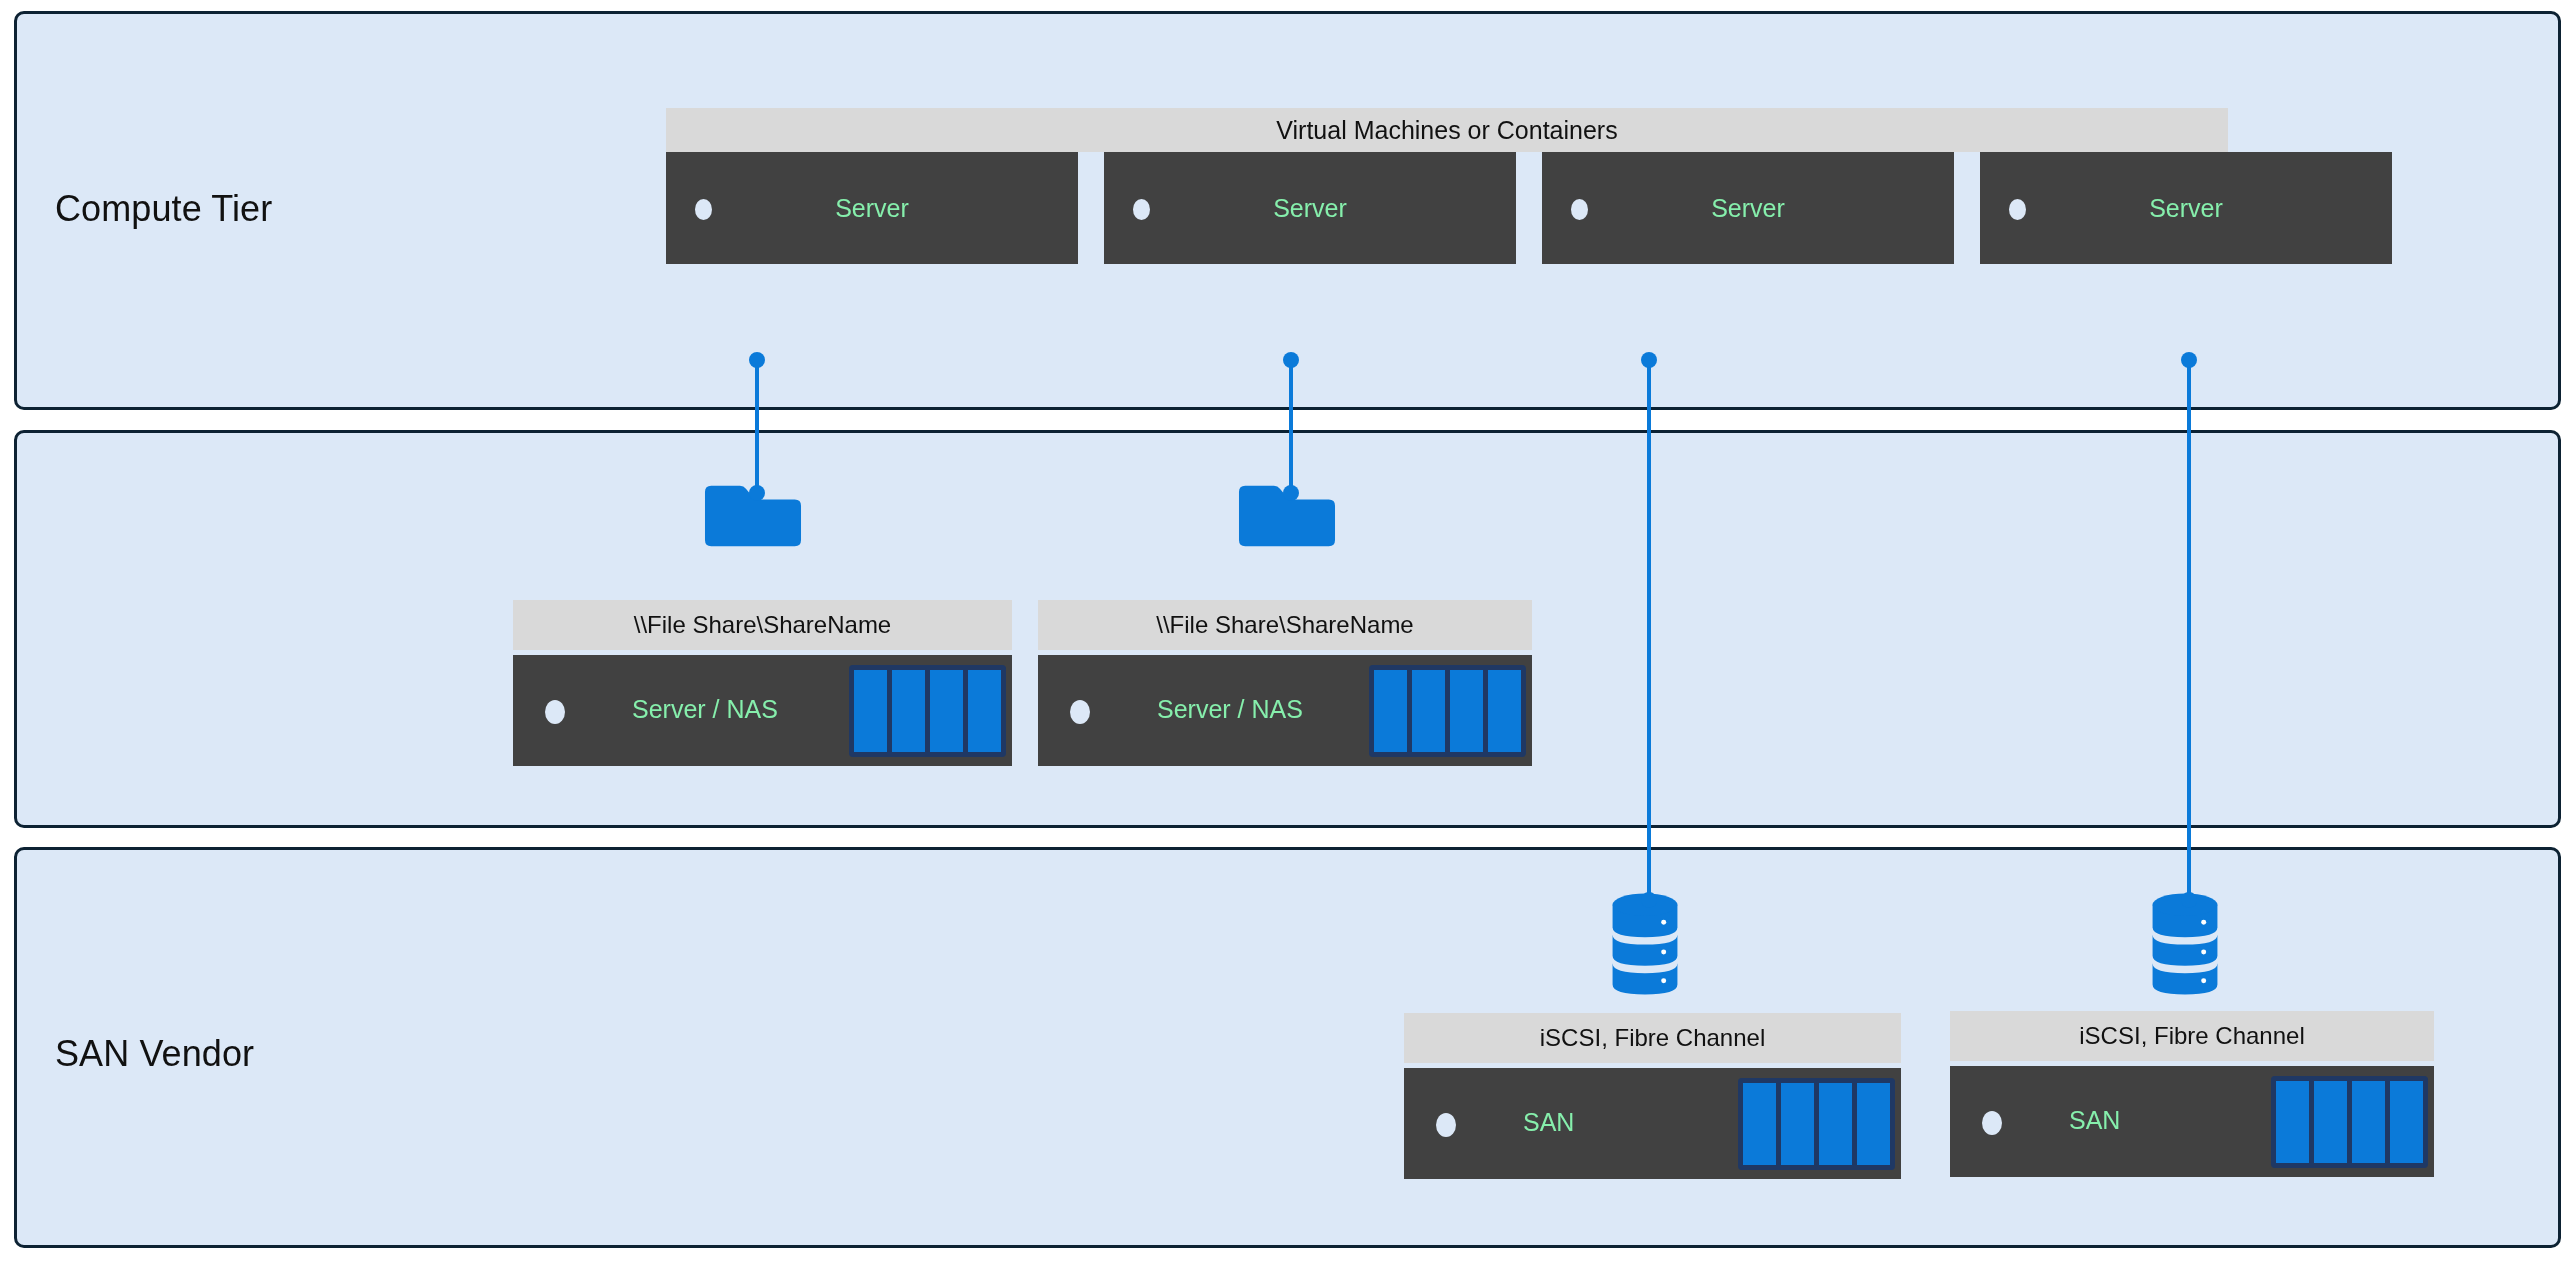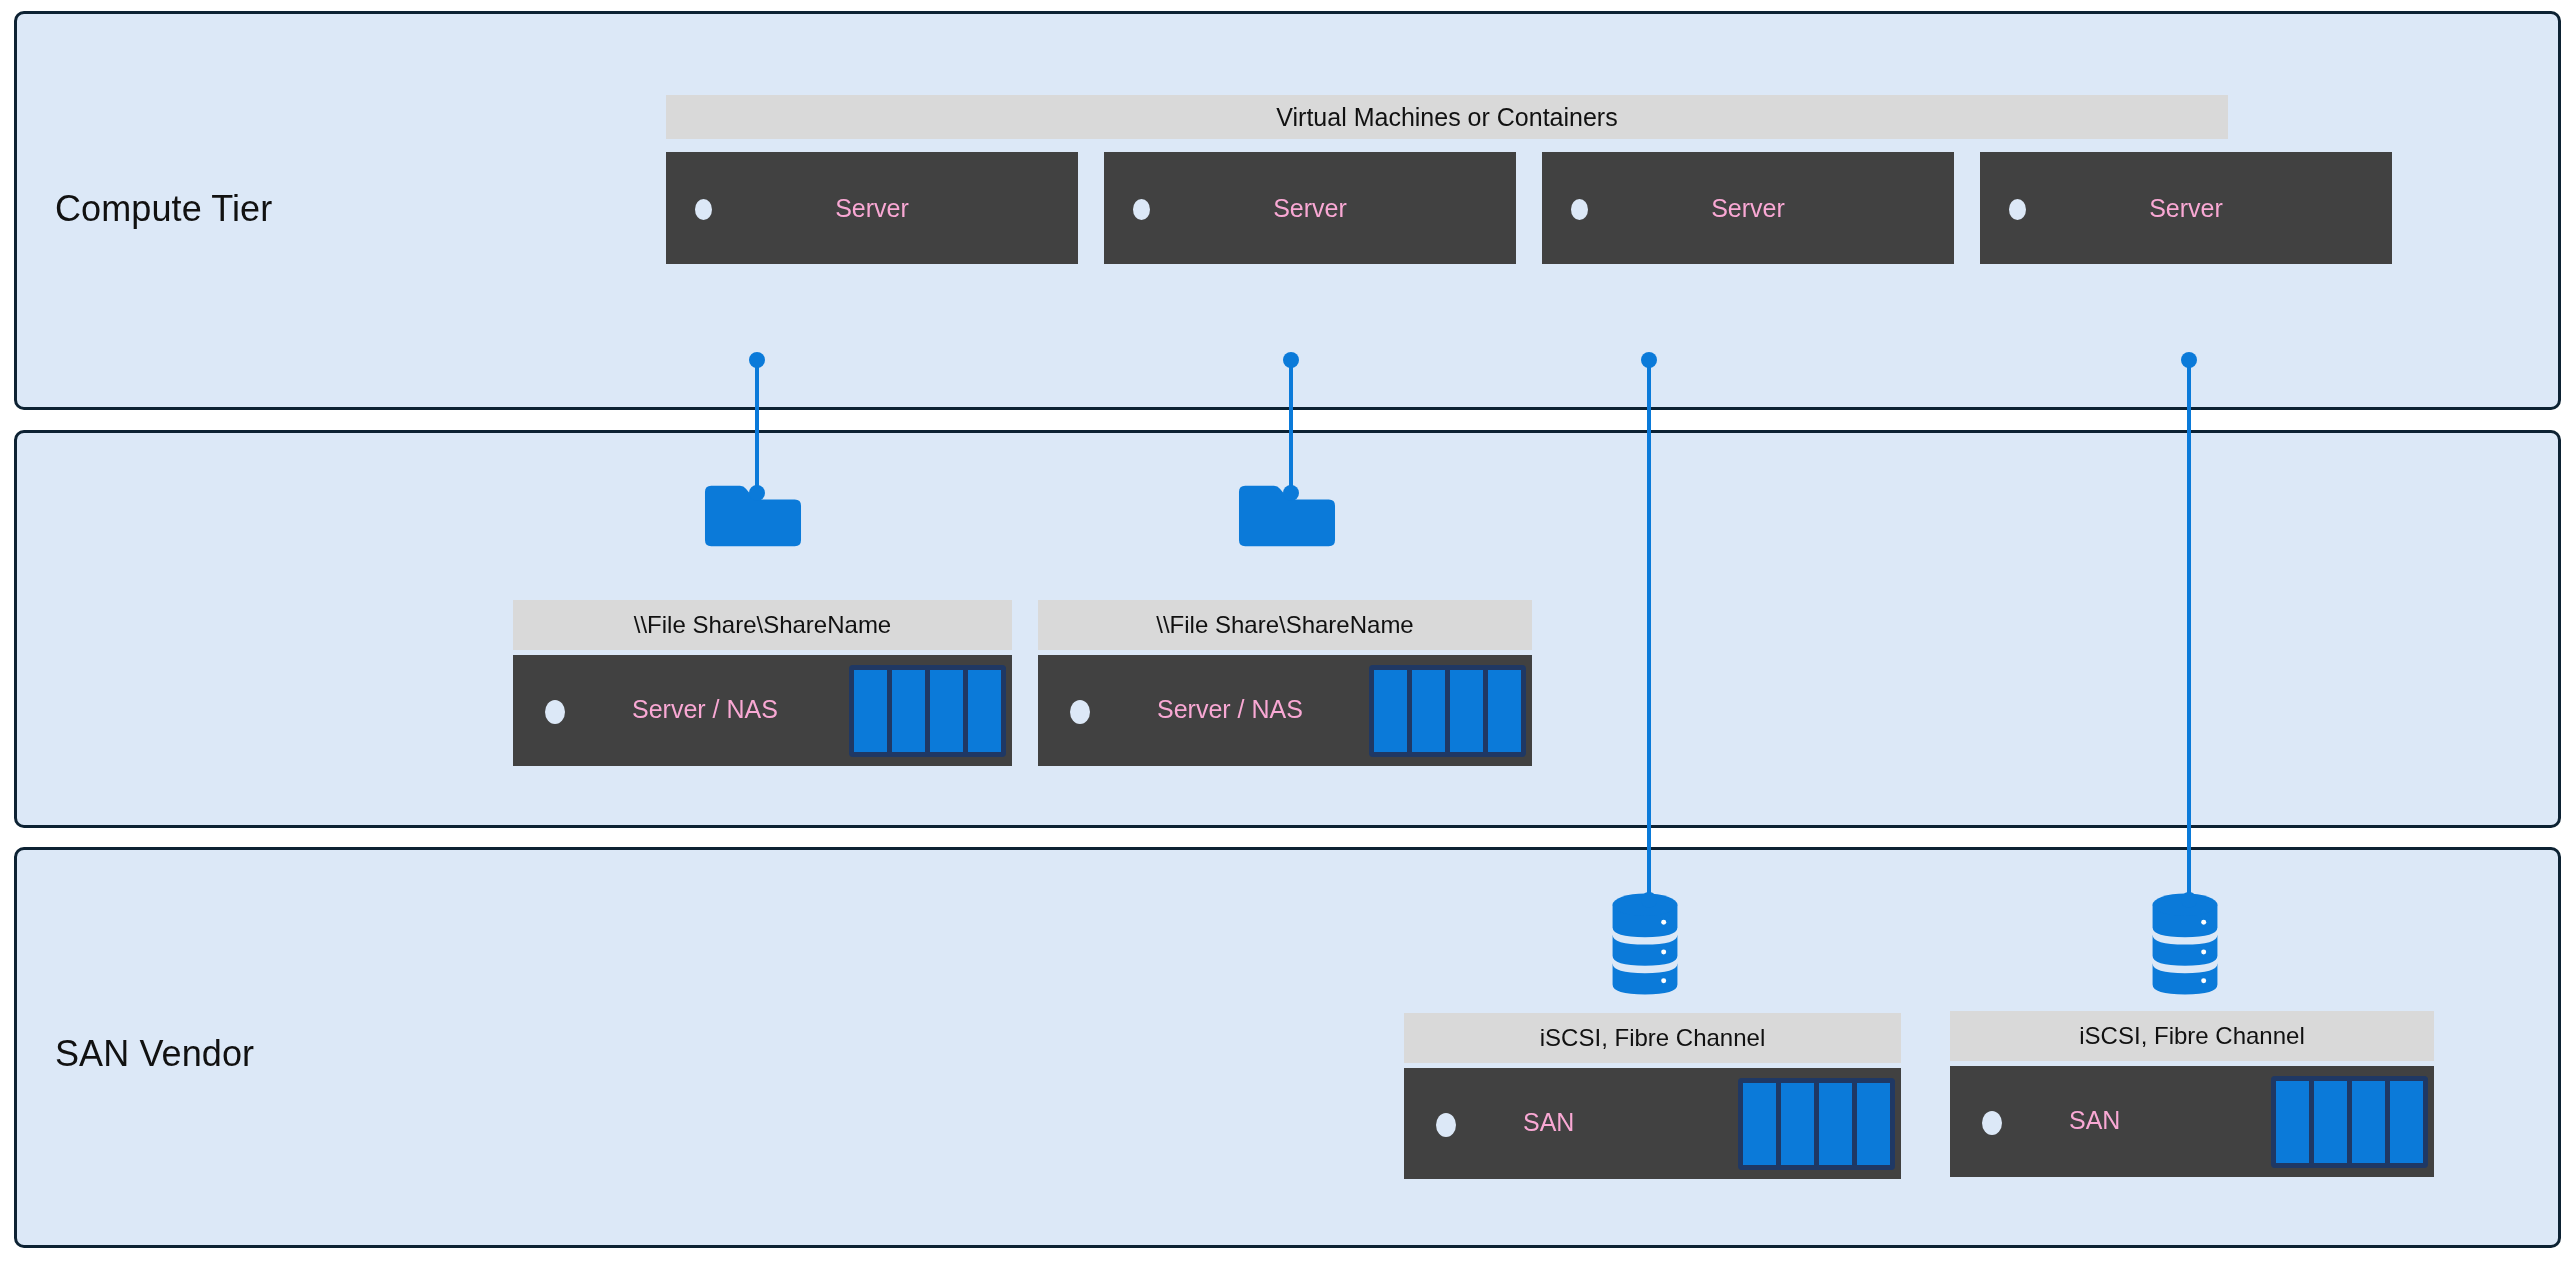--- a/index.html
+++ b/index.html
@@ -65,21 +65,21 @@
     display: flex;
     align-items: center;
   }
   .darkbox .status-dot {
     position: absolute;
     background: #dce8f7;
     border-radius: 50%;
   }
   .darkbox .box-label {
     position: absolute;
-    color: #f9a8d4;
+    color: #86efac;
     font-size: 25px;
     white-space: nowrap;
   }
 
   
   .disk-array {
     position: absolute;
     display: flex;
     background: #1f3864;
     border: 5px solid #1f3864;
@@ -115,21 +115,21 @@
 </style>
 </head>
 <body>
 
 <div id="canvas">
 
   <div class="tier" id="tier-compute"></div>
 
   <div class="tier-label" id="label-compute" style="white-space: pre;">Compute Tier</div>
 
-  <div class="band" style="left:666px; top:95px; width:1562px; height:44px;">Virtual Machines or Containers</div>
+  <div class="band" style="left:666px; top:108px; width:1562px; height:44px;">Virtual Machines or Containers</div>
 
   <div class="darkbox" style="left:666px; top:152px; width:412px; height:112px;">
     <span class="status-dot" style="left:29px; top:47px; width:17px; height:21px;"></span>
     <span class="box-label" style="left:0; width:412px; text-align:center;">Server</span>
   </div>
 
   <div class="darkbox" style="left:1104px; top:152px; width:412px; height:112px;">
     <span class="status-dot" style="left:29px; top:47px; width:17px; height:21px;"></span>
     <span class="box-label" style="left:0; width:412px; text-align:center;">Server</span>
   </div>

